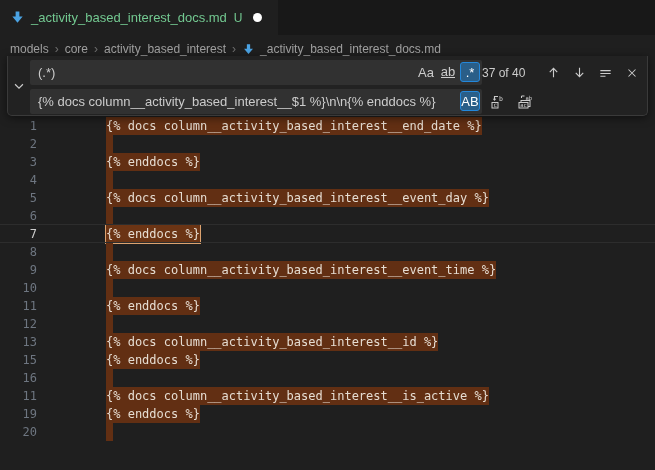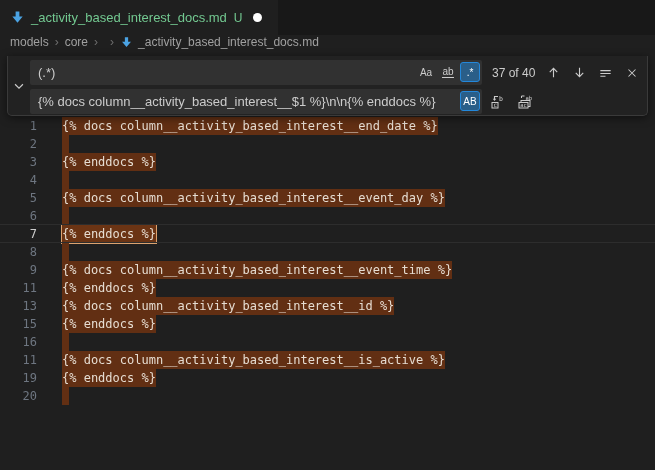--- a/index.html
+++ b/index.html
@@ -11,36 +11,36 @@
   .tabbar { height:35px; background:#181818; display:flex; }
   .tab { width:278px; height:35px; background:#1f1f1f; display:flex; align-items:center;
     padding:0 10px; cursor:pointer; }
   .tab-icon { width:15px; height:15px; flex:none; margin-right:6px; display:flex;
     align-items:center; justify-content:center; }
   .tab-label { color:#73c991; font-size:13px; white-space:nowrap; }
   .git-badge { color:#73c991; font-size:12px; margin-left:7px; }
   .mod-dot { width:9px; height:9px; border-radius:50%; background:#ffffff; margin-left:10px; }
 
   
-  .breadcrumbs { height:21px; background:#1f1f1f; display:flex; align-items:flex-start;
+  .breadcrumbs { height:21px; background:#1f1f1f; display:flex; align-items:flex-end;
     padding-left:10px; font-size:12px; color:#a0a0a0; }
   .crumb { cursor:pointer; white-space:nowrap; }
   .crumb-sep { color:#6e6e6e; margin:0 6px; font-size:12px; }
   .crumb-file { display:flex; align-items:center; gap:5px; }
   .crumb-file .tab-icon { margin-right:0; width:13px; height:13px; }
 
   
   .editor { position:absolute; top:56px; left:0; right:0; bottom:0; background:#1f1f1f;
     font-family:"DejaVu Sans Mono",monospace; font-size:12px; line-height:18px;
     padding-top:61px; overflow:hidden; }
   .line { display:flex; height:18px; position:relative; }
   .gutter { width:37px; text-align:right; color:#6e7681; flex:none; }
   .line.current .gutter { color:#cccccc; }
   .content { margin-left:25px; white-space:pre; color:#d4d4d4; }
-  .match { display:inline-block; height:18px; background:#622f13; color:#e6ddd2; }
+  .match { display:inline-block; height:18px; background:#622f13; color:#e6ddd2;margin-left:44px; }
   .match.empty { width:7px; }
   .match.current-match { outline:1px solid #dca26f; outline-offset:0; background:#6b3414; }
   .line.current::before, .line.current::after { content:""; position:absolute; left:0; right:0; }
   .line.current::before { top:-1px; border-top:1px solid #2d2d2d; }
   .line.current::after { bottom:0; border-bottom:1px solid #2d2d2d; }
 
   
   .find-widget { position:absolute; top:56px; left:7px; width:641px; height:60px;
     background:#222222; border:1px solid #3a3a3a; border-top:none;
     border-radius:0 0 5px 5px; box-shadow:0 2px 8px rgba(0,0,0,.5); z-index:5; }
@@ -49,25 +49,25 @@
   .fw-rows { margin-left:22px; padding-top:4px; display:flex; flex-direction:column; gap:4px; }
   .fw-row { display:flex; align-items:center; height:25px; }
   .input-wrap { width:452px; height:25px; background:#313131; border-radius:2px;
     position:relative; display:flex; align-items:center; flex:none; }
   .input-wrap input { flex:1; background:transparent; border:0; outline:0; color:#cccccc;
     font-family:"Liberation Sans",sans-serif; font-size:13px; padding:0 0 0 8px; height:100%; }
   .find-input input { padding-right:72px; }
   .replace-input input { padding-right:12px; }
   .in-options { position:absolute; right:2px; top:2px; display:flex; gap:2px; }
   .opt-btn { width:20px; height:20px; border-radius:3px; display:flex; align-items:center;
-    justify-content:center; color:#cccccc; font-size:10px; border:1px solid transparent;
+    justify-content:center; color:#cccccc; font-size:13px; border:1px solid transparent;
     cursor:pointer; }
   .opt-btn.active { background:#2a5e88; border-color:#2488db; color:#ffffff; }
   .ww-inner { border-bottom:1px solid #cccccc; line-height:11px; }
-  .result-count { margin-left:10px; color:#cccccc; font-size:12px; white-space:nowrap; }
+  .result-count { color:#cccccc; font-size:12px; white-space:nowrap; }
   .nav-actions { display:flex; gap:5px; margin-left:auto; padding-right:5px; }
   .icon-btn { width:21px; height:21px; border-radius:3px; display:flex; align-items:center;
     justify-content:center; color:#cccccc; cursor:pointer; }
   .replace-actions { display:flex; gap:6px; margin-left:5px; }
   svg { display:block; }
 </style>
 </head>
 <body>
 
 <div class="app">
@@ -83,20 +83,21 @@
       <span class="git-badge">U</span>
       <span class="mod-dot"></span>
     </div>
   </div>
 
   <div class="breadcrumbs">
     <span class="crumb">models</span>
     <span class="crumb-sep">›</span>
     <span class="crumb">core</span>
     <span class="crumb-sep">›</span>
+    <span class="crumb">activity_based_interest</span>
     <span class="crumb-sep">›</span>
     <span class="crumb crumb-file">
       <span class="tab-icon">
         <svg width="13" height="13" viewBox="0 0 16 16">
           <polygon points="6,1.5 10,1.5 10,7 13.5,7 8,13.5 2.5,7 6,7" fill="#4ba3e3"></polygon>
         </svg>
       </span>
       <span>_activity_based_interest_docs.md</span>
     </span>
   </div>
@@ -133,22 +134,30 @@
         </div>
         <div class="line">
           <span class="gutter">8</span>
           <span class="content"><span class="match empty"></span></span>
         </div>
         <div class="line">
           <span class="gutter">9</span>
           <span class="content"><span class="match">{% docs column__activity_based_interest__event_time %}</span></span>
         </div>
         <div class="line">
+          <span class="gutter">10</span>
+          <span class="content"><span class="match empty"></span></span>
+        </div>
+        <div class="line">
           <span class="gutter">11</span>
           <span class="content"><span class="match">{% enddocs %}</span></span>
+        </div>
+        <div class="line">
+          <span class="gutter">12</span>
+          <span class="content"><span class="match empty"></span></span>
         </div>
         <div class="line">
           <span class="gutter">13</span>
           <span class="content"><span class="match">{% docs column__activity_based_interest__id %}</span></span>
         </div>
         <div class="line">
           <span class="gutter">15</span>
           <span class="content"><span class="match">{% enddocs %}</span></span>
         </div>
         <div class="line">

